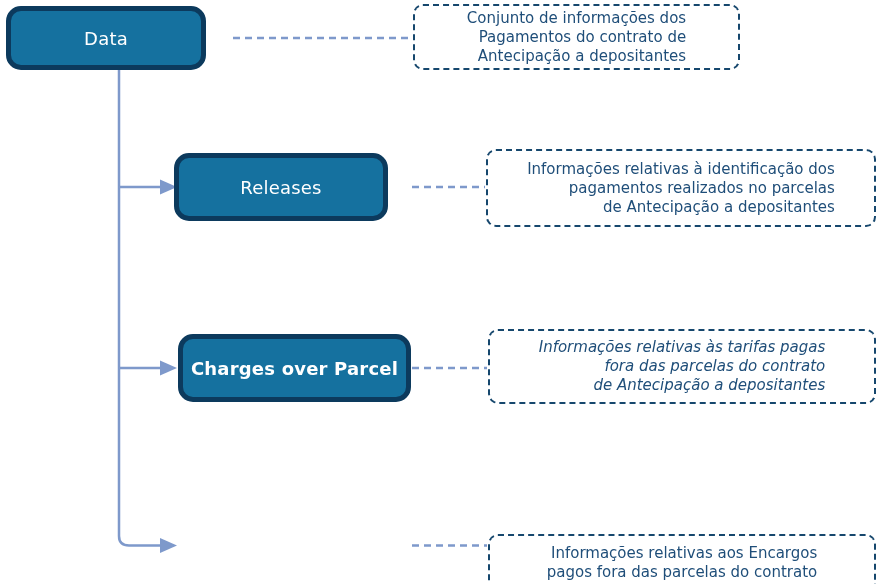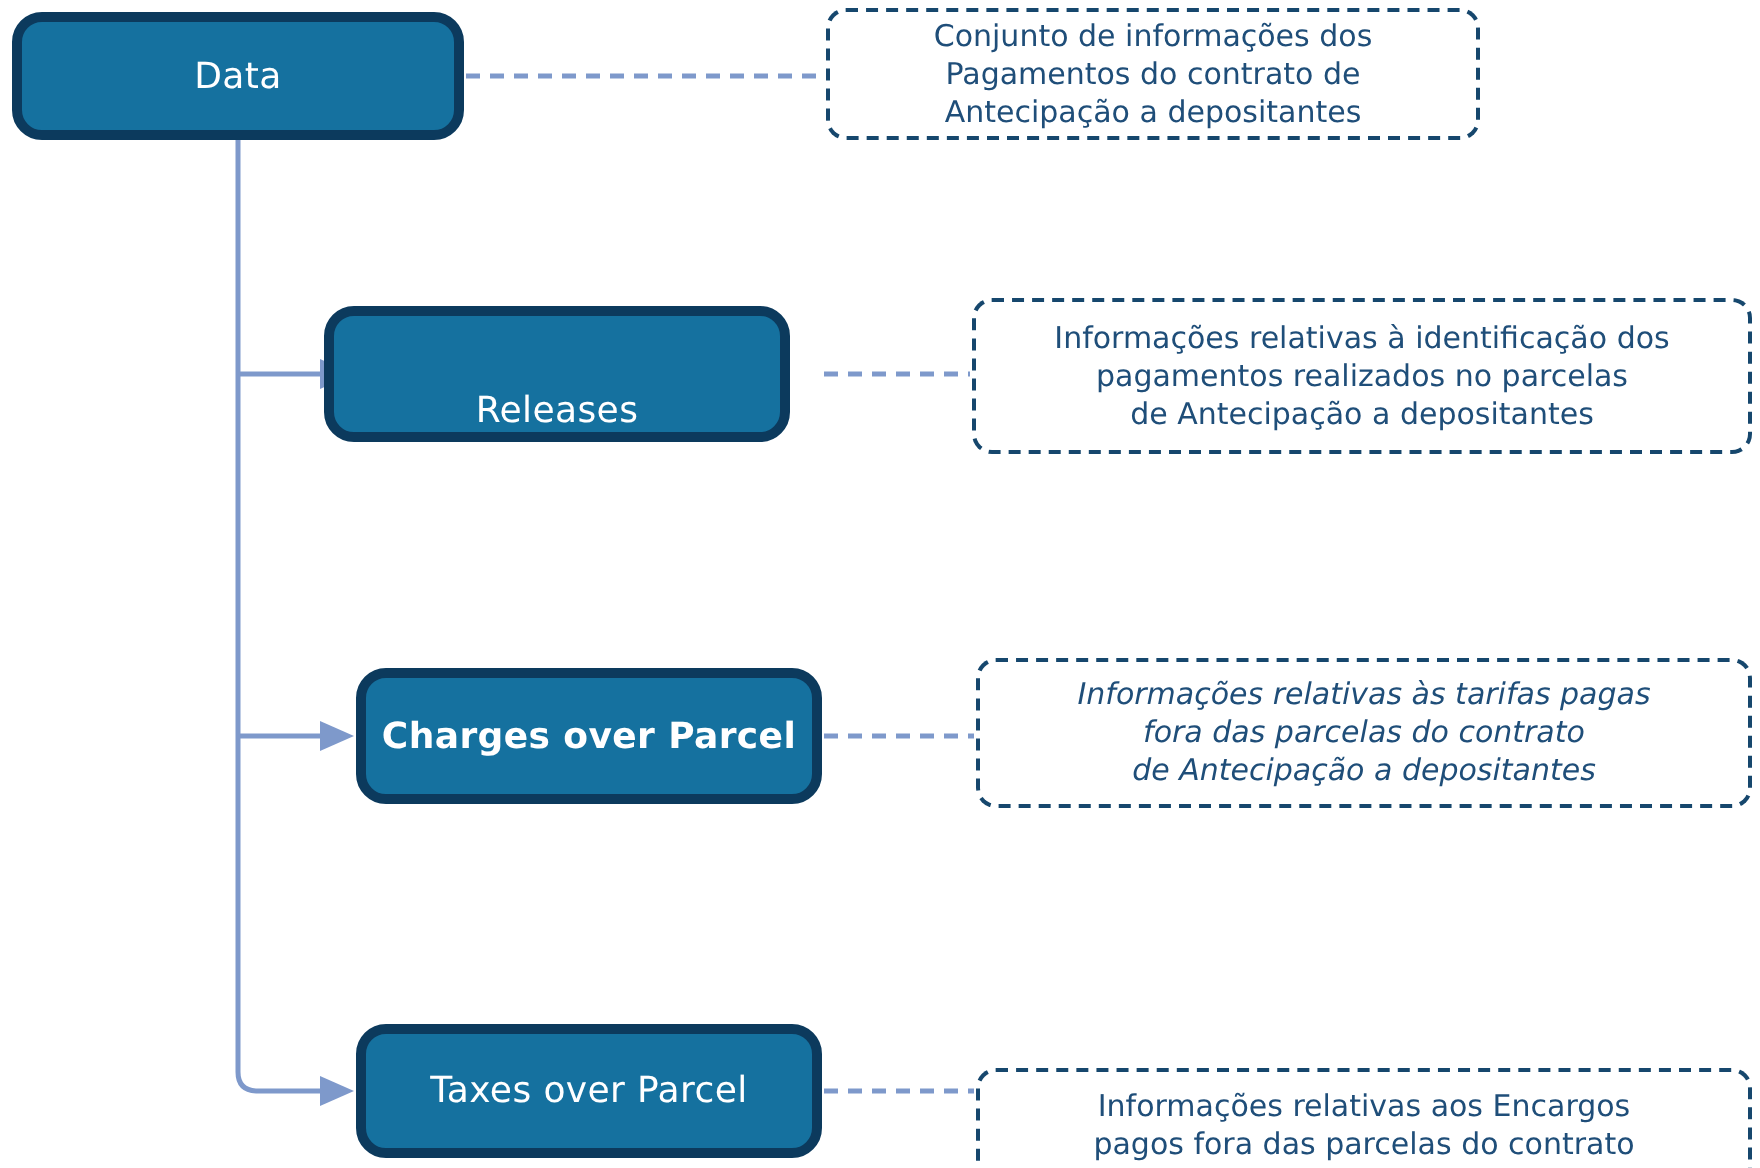--- a/index.html
+++ b/index.html
@@ -37,29 +37,29 @@
   }
   .note {
     position: absolute;
     box-sizing: border-box;
     border: 2px dashed #16476D;
     border-radius: 10px;
     color: #1F4E79;
     display: flex;
     align-items: center;
     justify-content: center;
-    text-align: center;
+    text-align: right;
     font-size: 15px;
     line-height: 19px;
     white-space: pre-line;
     padding: 3px 6px;
   }
-  .node-data     { left: 6px;   top: 6px;   width: 226px; height: 64px; }
+  .node-data     { left: 6px;   top: 6px;   width: 200px; height: 64px; }
   .note-root     { left: 413px; top: 4px;   width: 327px; height: 66px; }
-  .node-releases { left: 162px; top: 153px; width: 233px; height: 68px; align-items: flex-end; }
+  .node-releases { left: 174px; top: 153px; width: 214px; height: 68px; }
   .note-releases { left: 486px; top: 149px; width: 390px; height: 78px; }
   .node-charges  { left: 178px; top: 334px; width: 233px; height: 68px; font-weight: bold; }
   .note-charges  { left: 488px; top: 329px; width: 388px; height: 75px; font-style: italic; }
   .node-taxes    { left: 178px; top: 512px; width: 233px; height: 67px; }
   .note-taxes    { left: 488px; top: 534px; width: 388px; height: 76px; }
 </style>
 </head>
 <body>
 
 <div class="canvas">
@@ -102,22 +102,19 @@
 
   <div class="node node-charges">
     <span>Charges over Parcel</span>
   </div>
   <div class="note note-charges">
     <span>Informações relativas às tarifas pagas
 fora das parcelas do contrato
 de Antecipação a depositantes</span>
   </div>
 
-  <div class="node node-taxes">
-    <span>Taxes over Parcel</span>
-  </div>
   <div class="note note-taxes">
     <span>Informações relativas aos Encargos
 pagos fora das parcelas do contrato
 de Antecipação a depositantes</span>
   </div>
 
 </div>
 
 </body></html>

